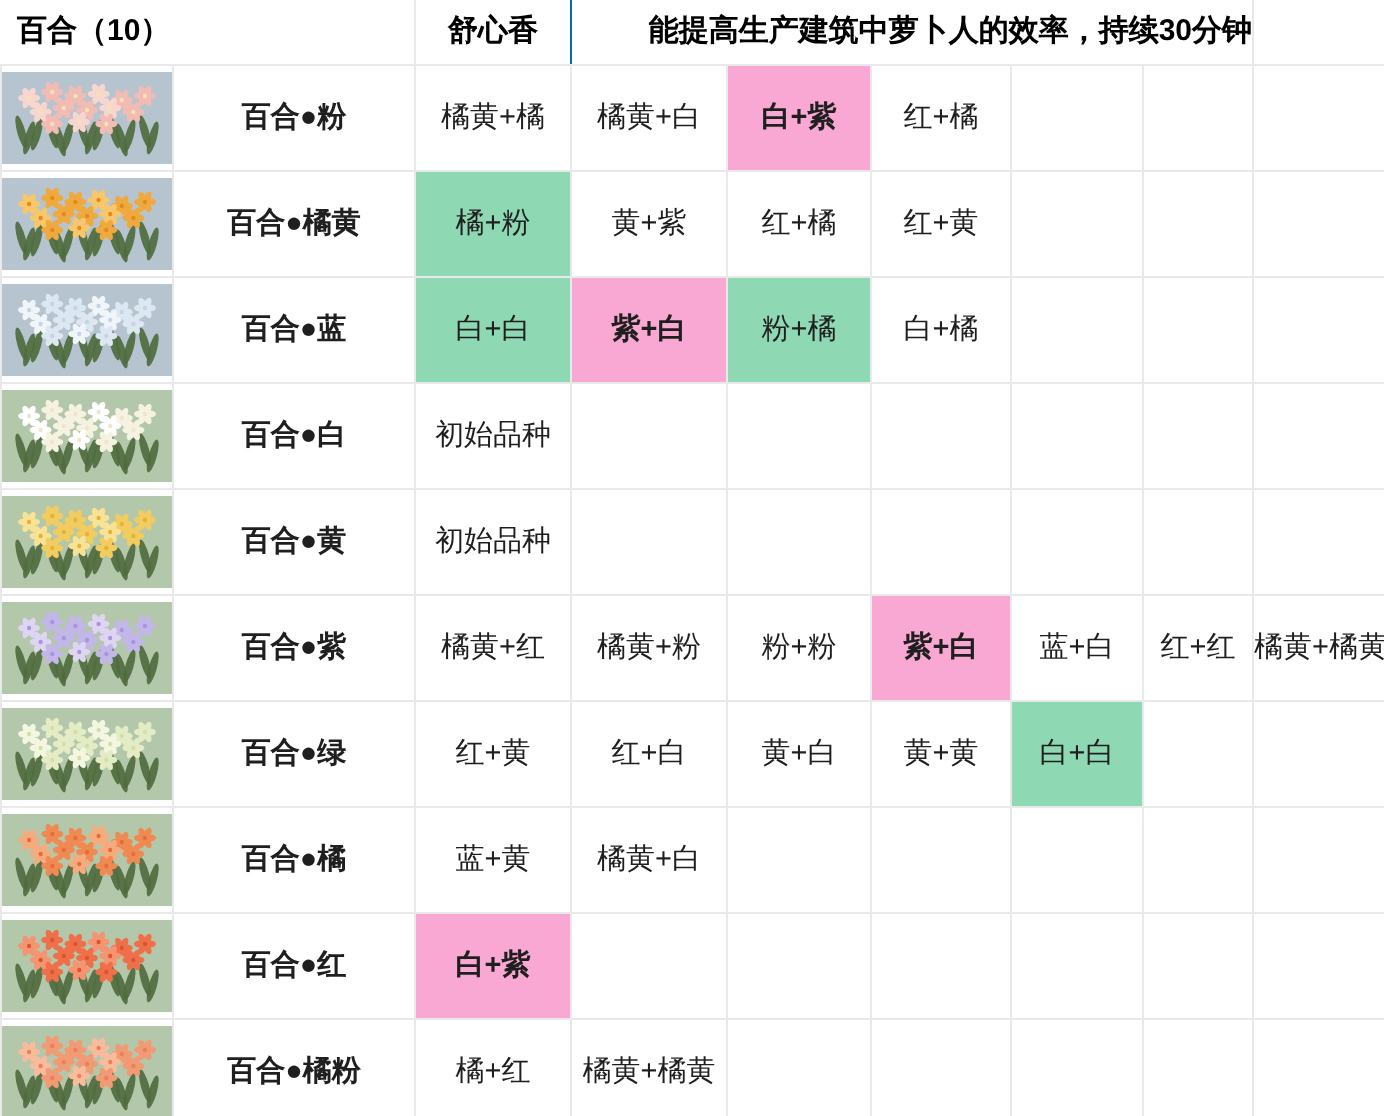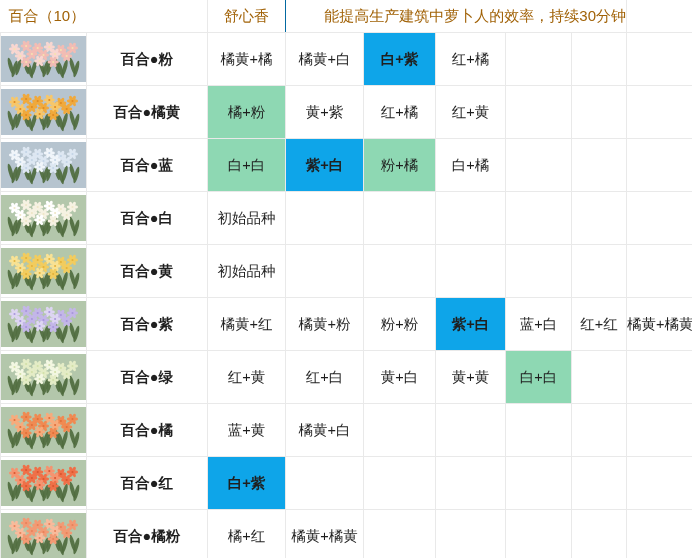--- a/index.html
+++ b/index.html
@@ -43,22 +43,22 @@
   col.c-r7     { width: 66px; }
 
   
   tr.header-row td {
     height: 32px;
     border-top: none;
     border-left: none;
     border-right: none;
     border-bottom: 1px solid #e9e9e9;
     font-size: 15px;
-    font-weight: normal;
-    color: #a16207;
+    font-weight: bold;
+    color: #000000;
   }
   tr.header-row td.hdr-title {
     text-align: left;
     padding-left: 8px;
     border-right: 1px solid #e9e9e9;
   }
   tr.header-row td.hdr-fragrance {
     border-right: 1px solid #0369a1;
   }
   tr.header-row td.hdr-effect {
@@ -75,21 +75,21 @@
   td.img-cell {
     padding: 3px 4px;
   }
   td.name-cell {
     font-size: 14.5px;
     font-weight: bold;
   }
 
   
   td.hl-green  { background: #8ed8b3; font-weight: normal; }
-  td.hl-purple { background: #0ea5e9; font-weight: bold; }
+  td.hl-purple { background: #f9a8d4; font-weight: bold; }
 
   
   .thumb {
     width: 100%;
     height: 46px;
     position: relative;
     overflow: hidden;
     display: block;
   }
   .thumb svg { display: block; width: 100%; height: 100%; }

